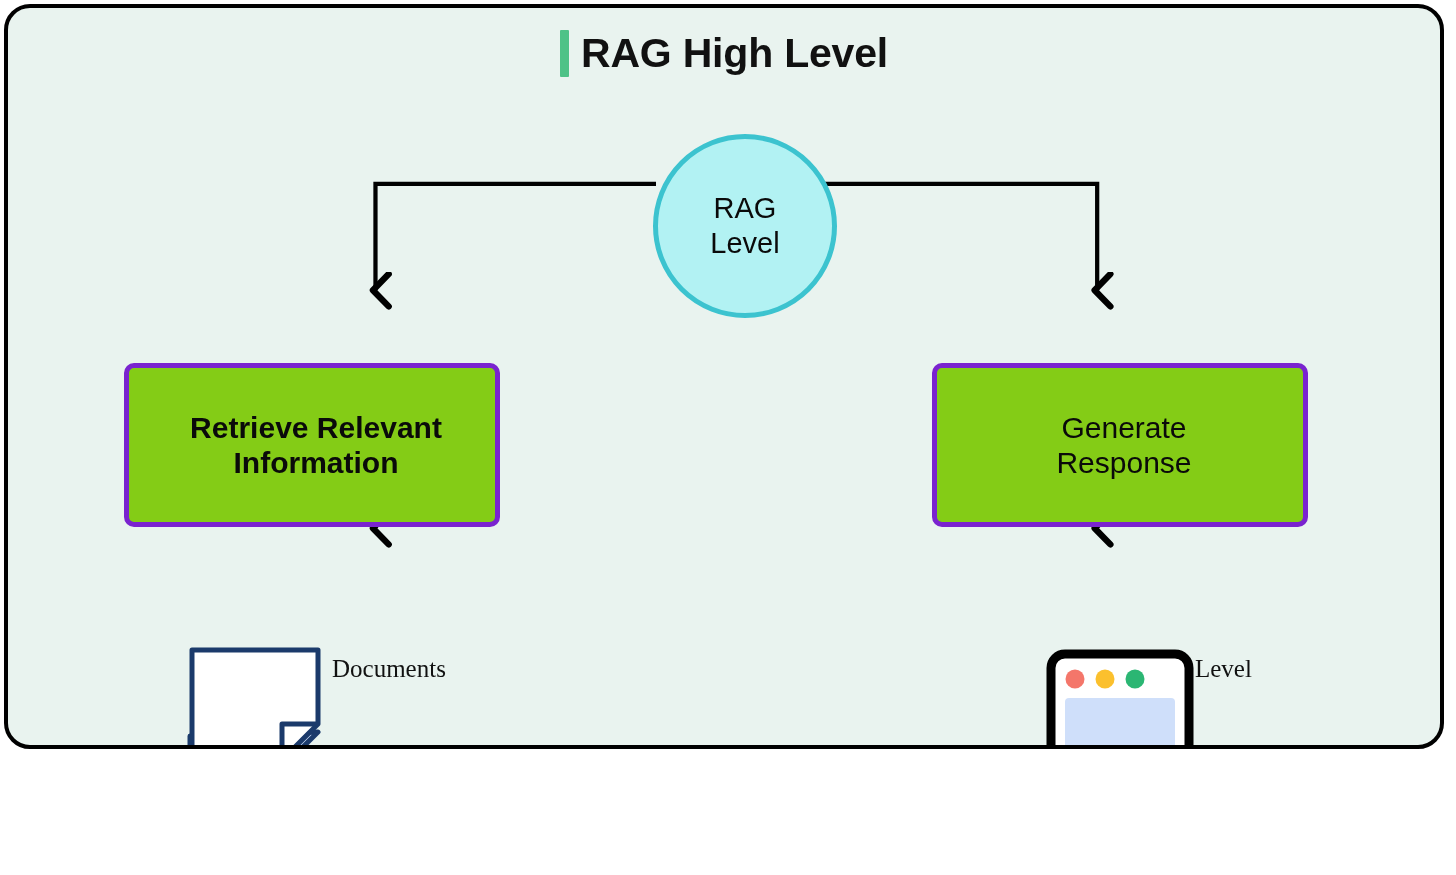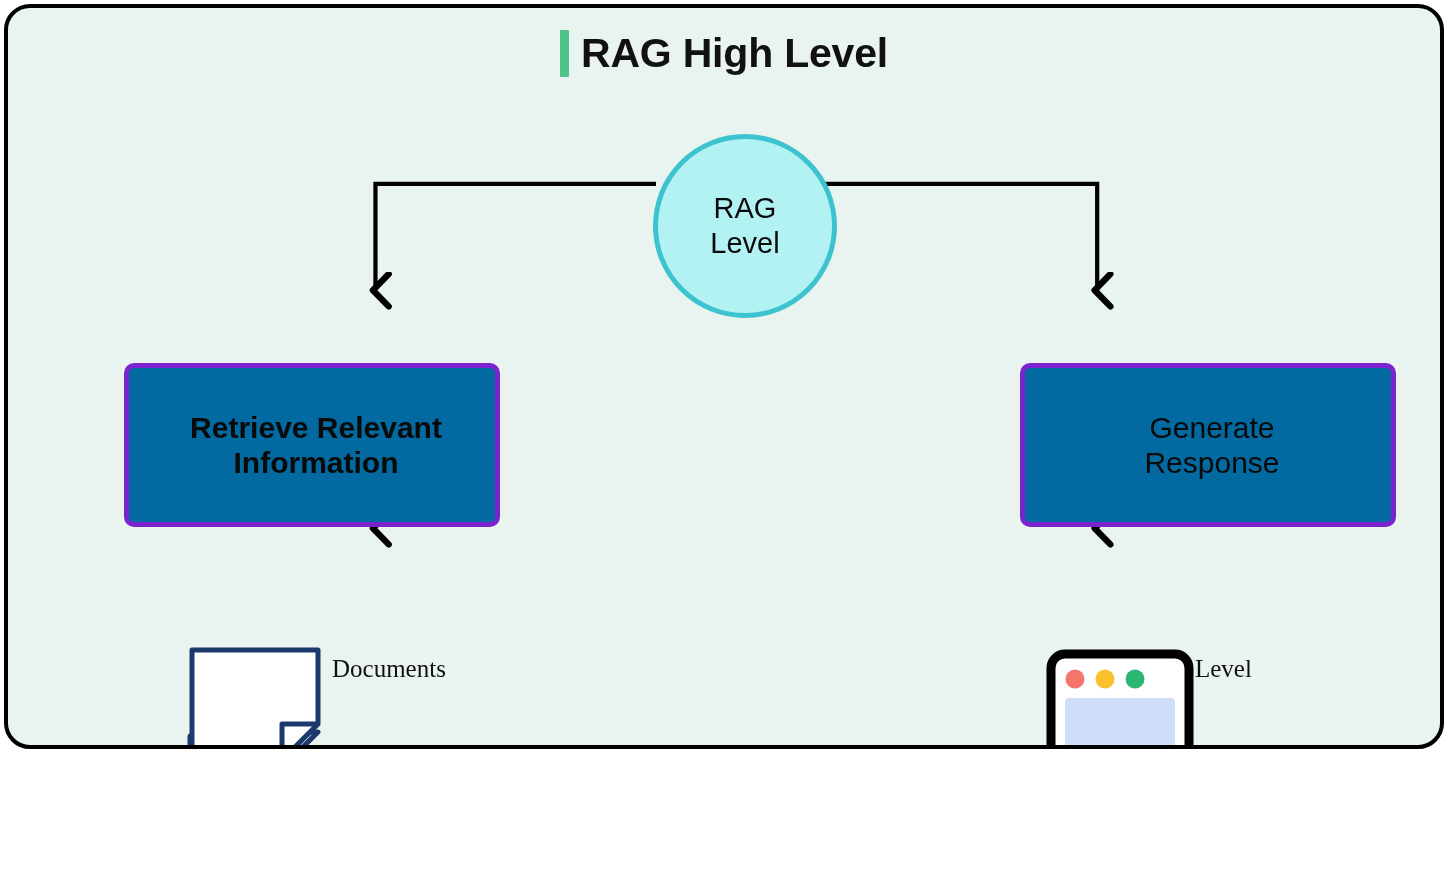--- a/index.html
+++ b/index.html
@@ -84,38 +84,38 @@
     line-height: 1.2;
     z-index: 3;
   }
   #rag-circle .lbl { white-space: pre-line; }
 
   
   .proc-box {
     position: absolute;
     width: 376px;
     height: 164px;
-    background: #0369a1;
+    background: #84cc16;
     border: 5px solid #7a23cf;
     border-radius: 10px;
     box-sizing: border-box;
     display: flex;
     align-items: center;
     justify-content: center;
     text-align: center;
     font-size: 30px;
     font-weight: 700;
     color: #0a0a0a;
     line-height: 1.18;
     z-index: 3;
     padding-left: 8px;
   }
   .proc-box .lbl { white-space: pre-line; }
   #box-retrieve { left: 116px; top: 355px; }
-  #box-generate { left: 1012px; top: 355px; font-weight: 400; }
+  #box-generate { left: 924px; top: 355px; font-weight: 400; }
 
   
   .terminal {
     position: absolute;
     width: 260px;
     display: flex;
     flex-direction: row;
     align-items: flex-start;
     z-index: 3;
     font-family: Liberation Serif, serif;

